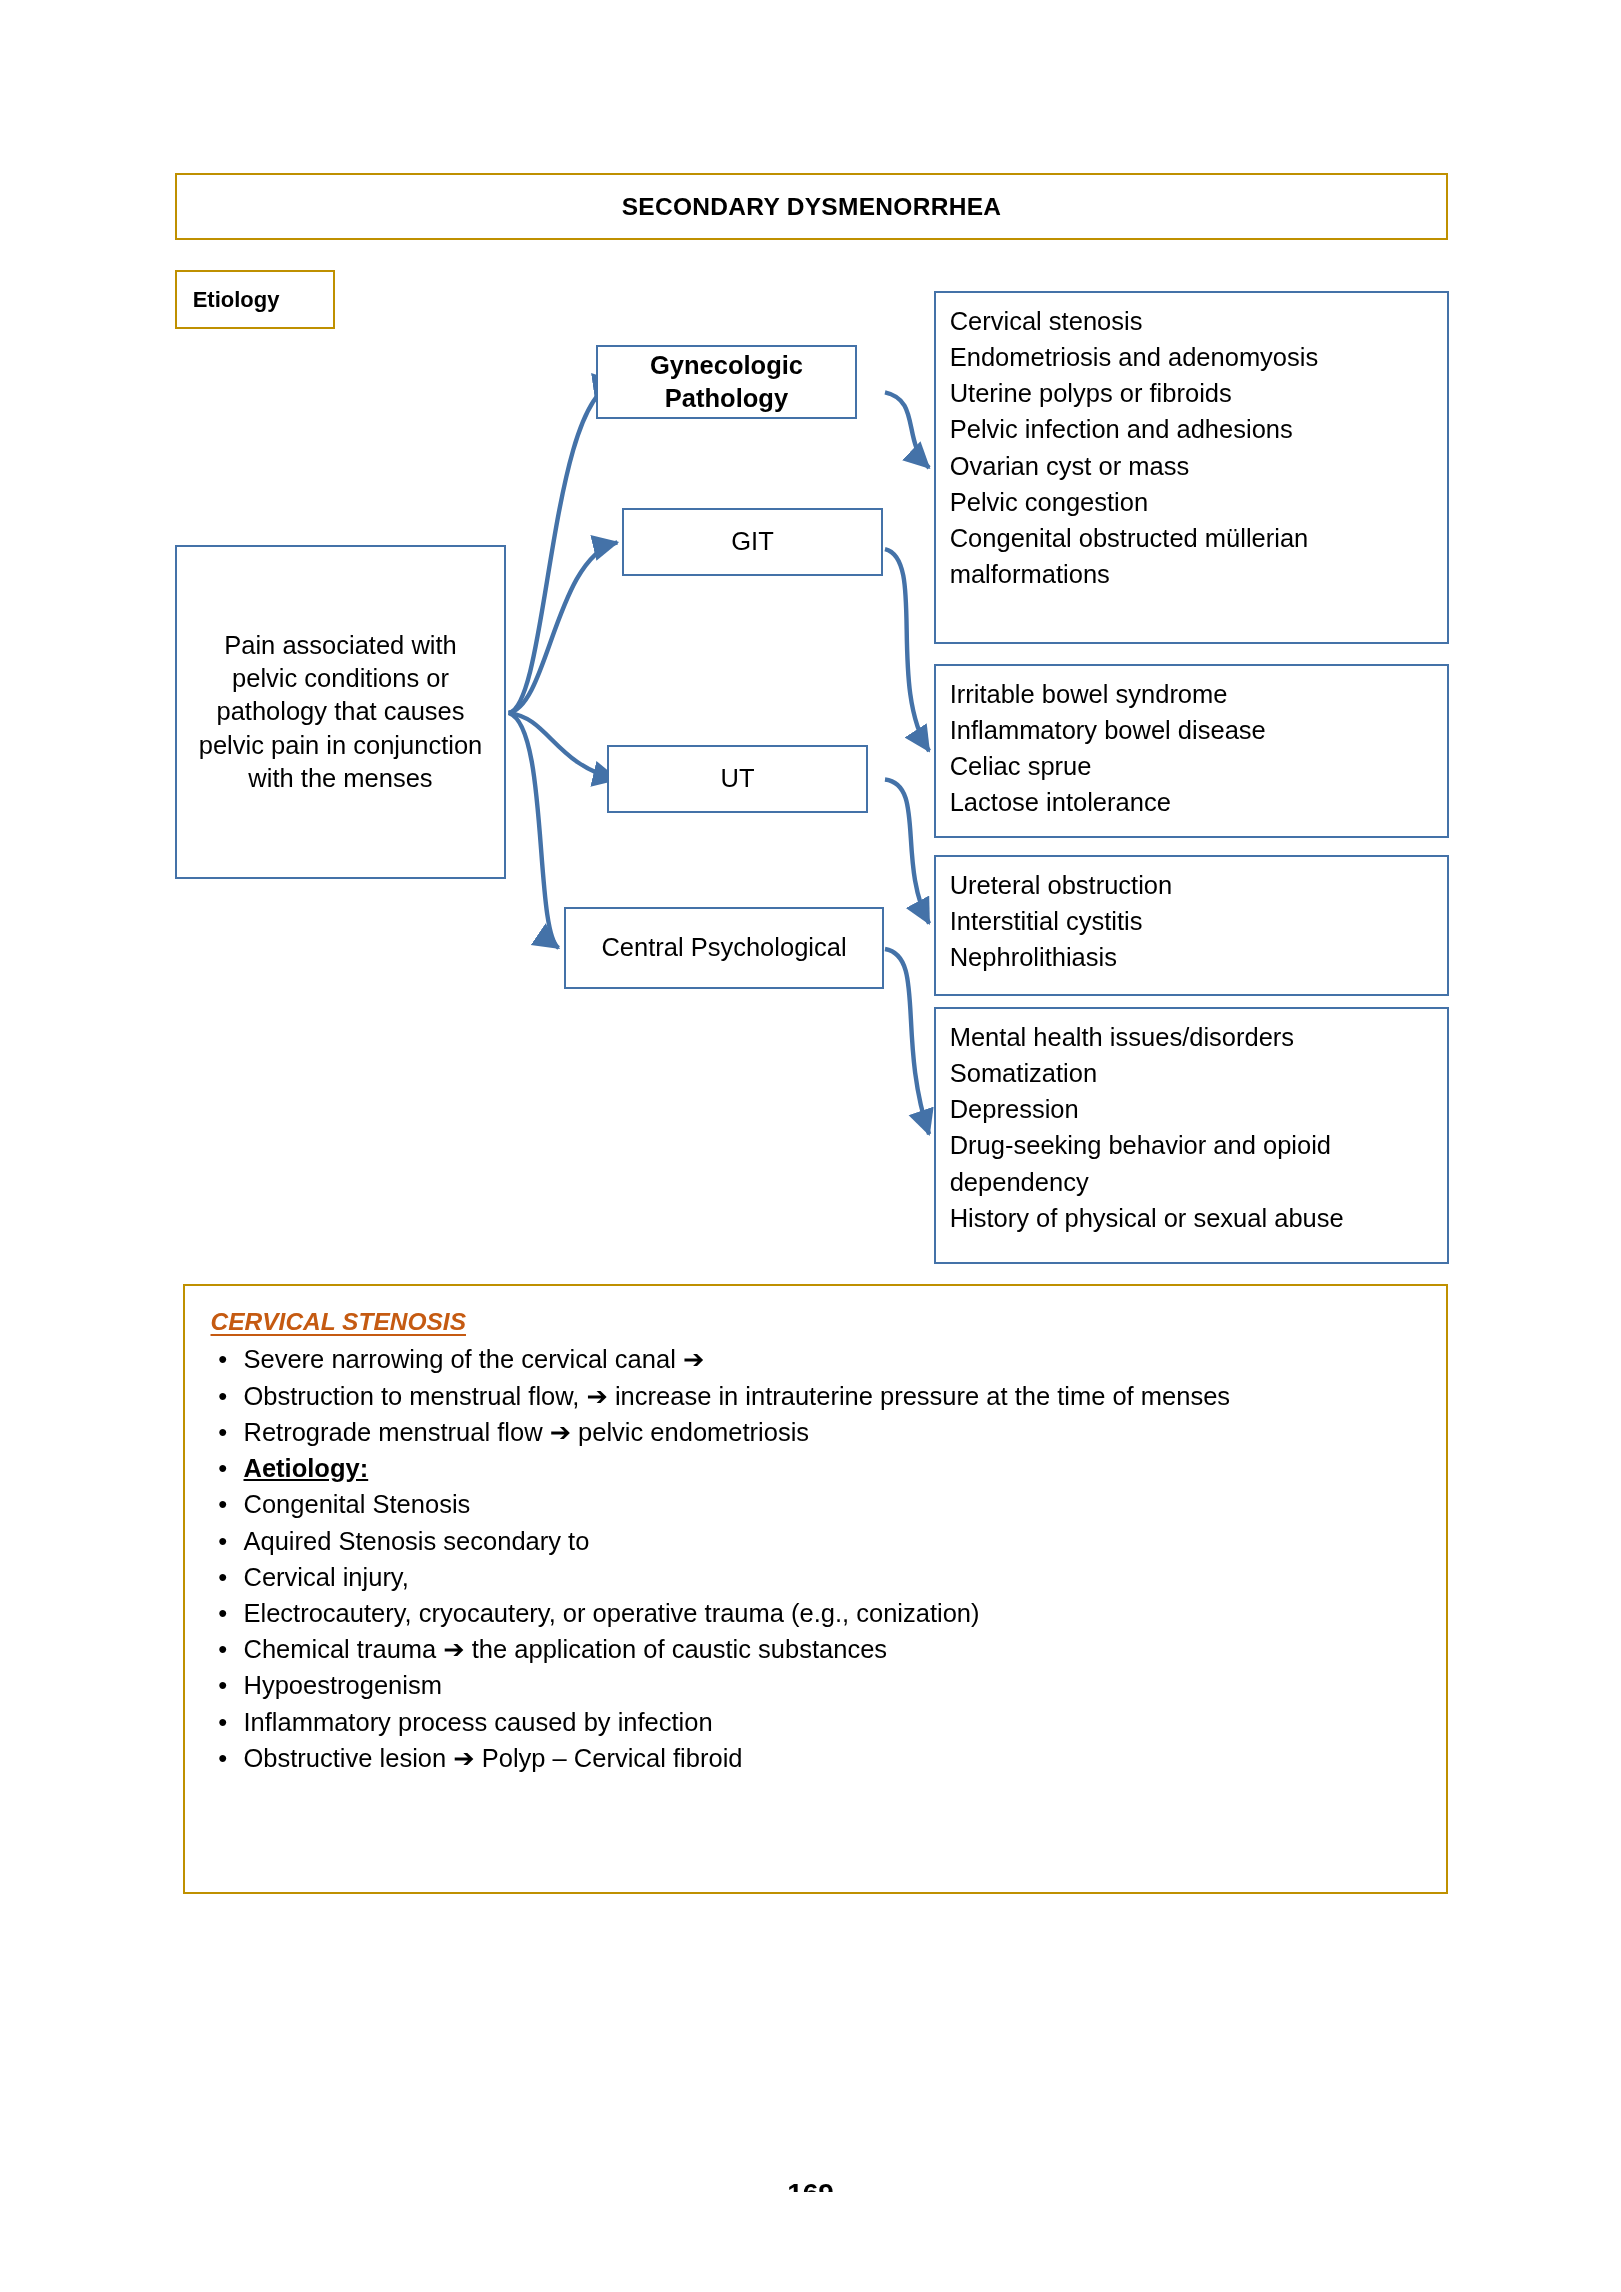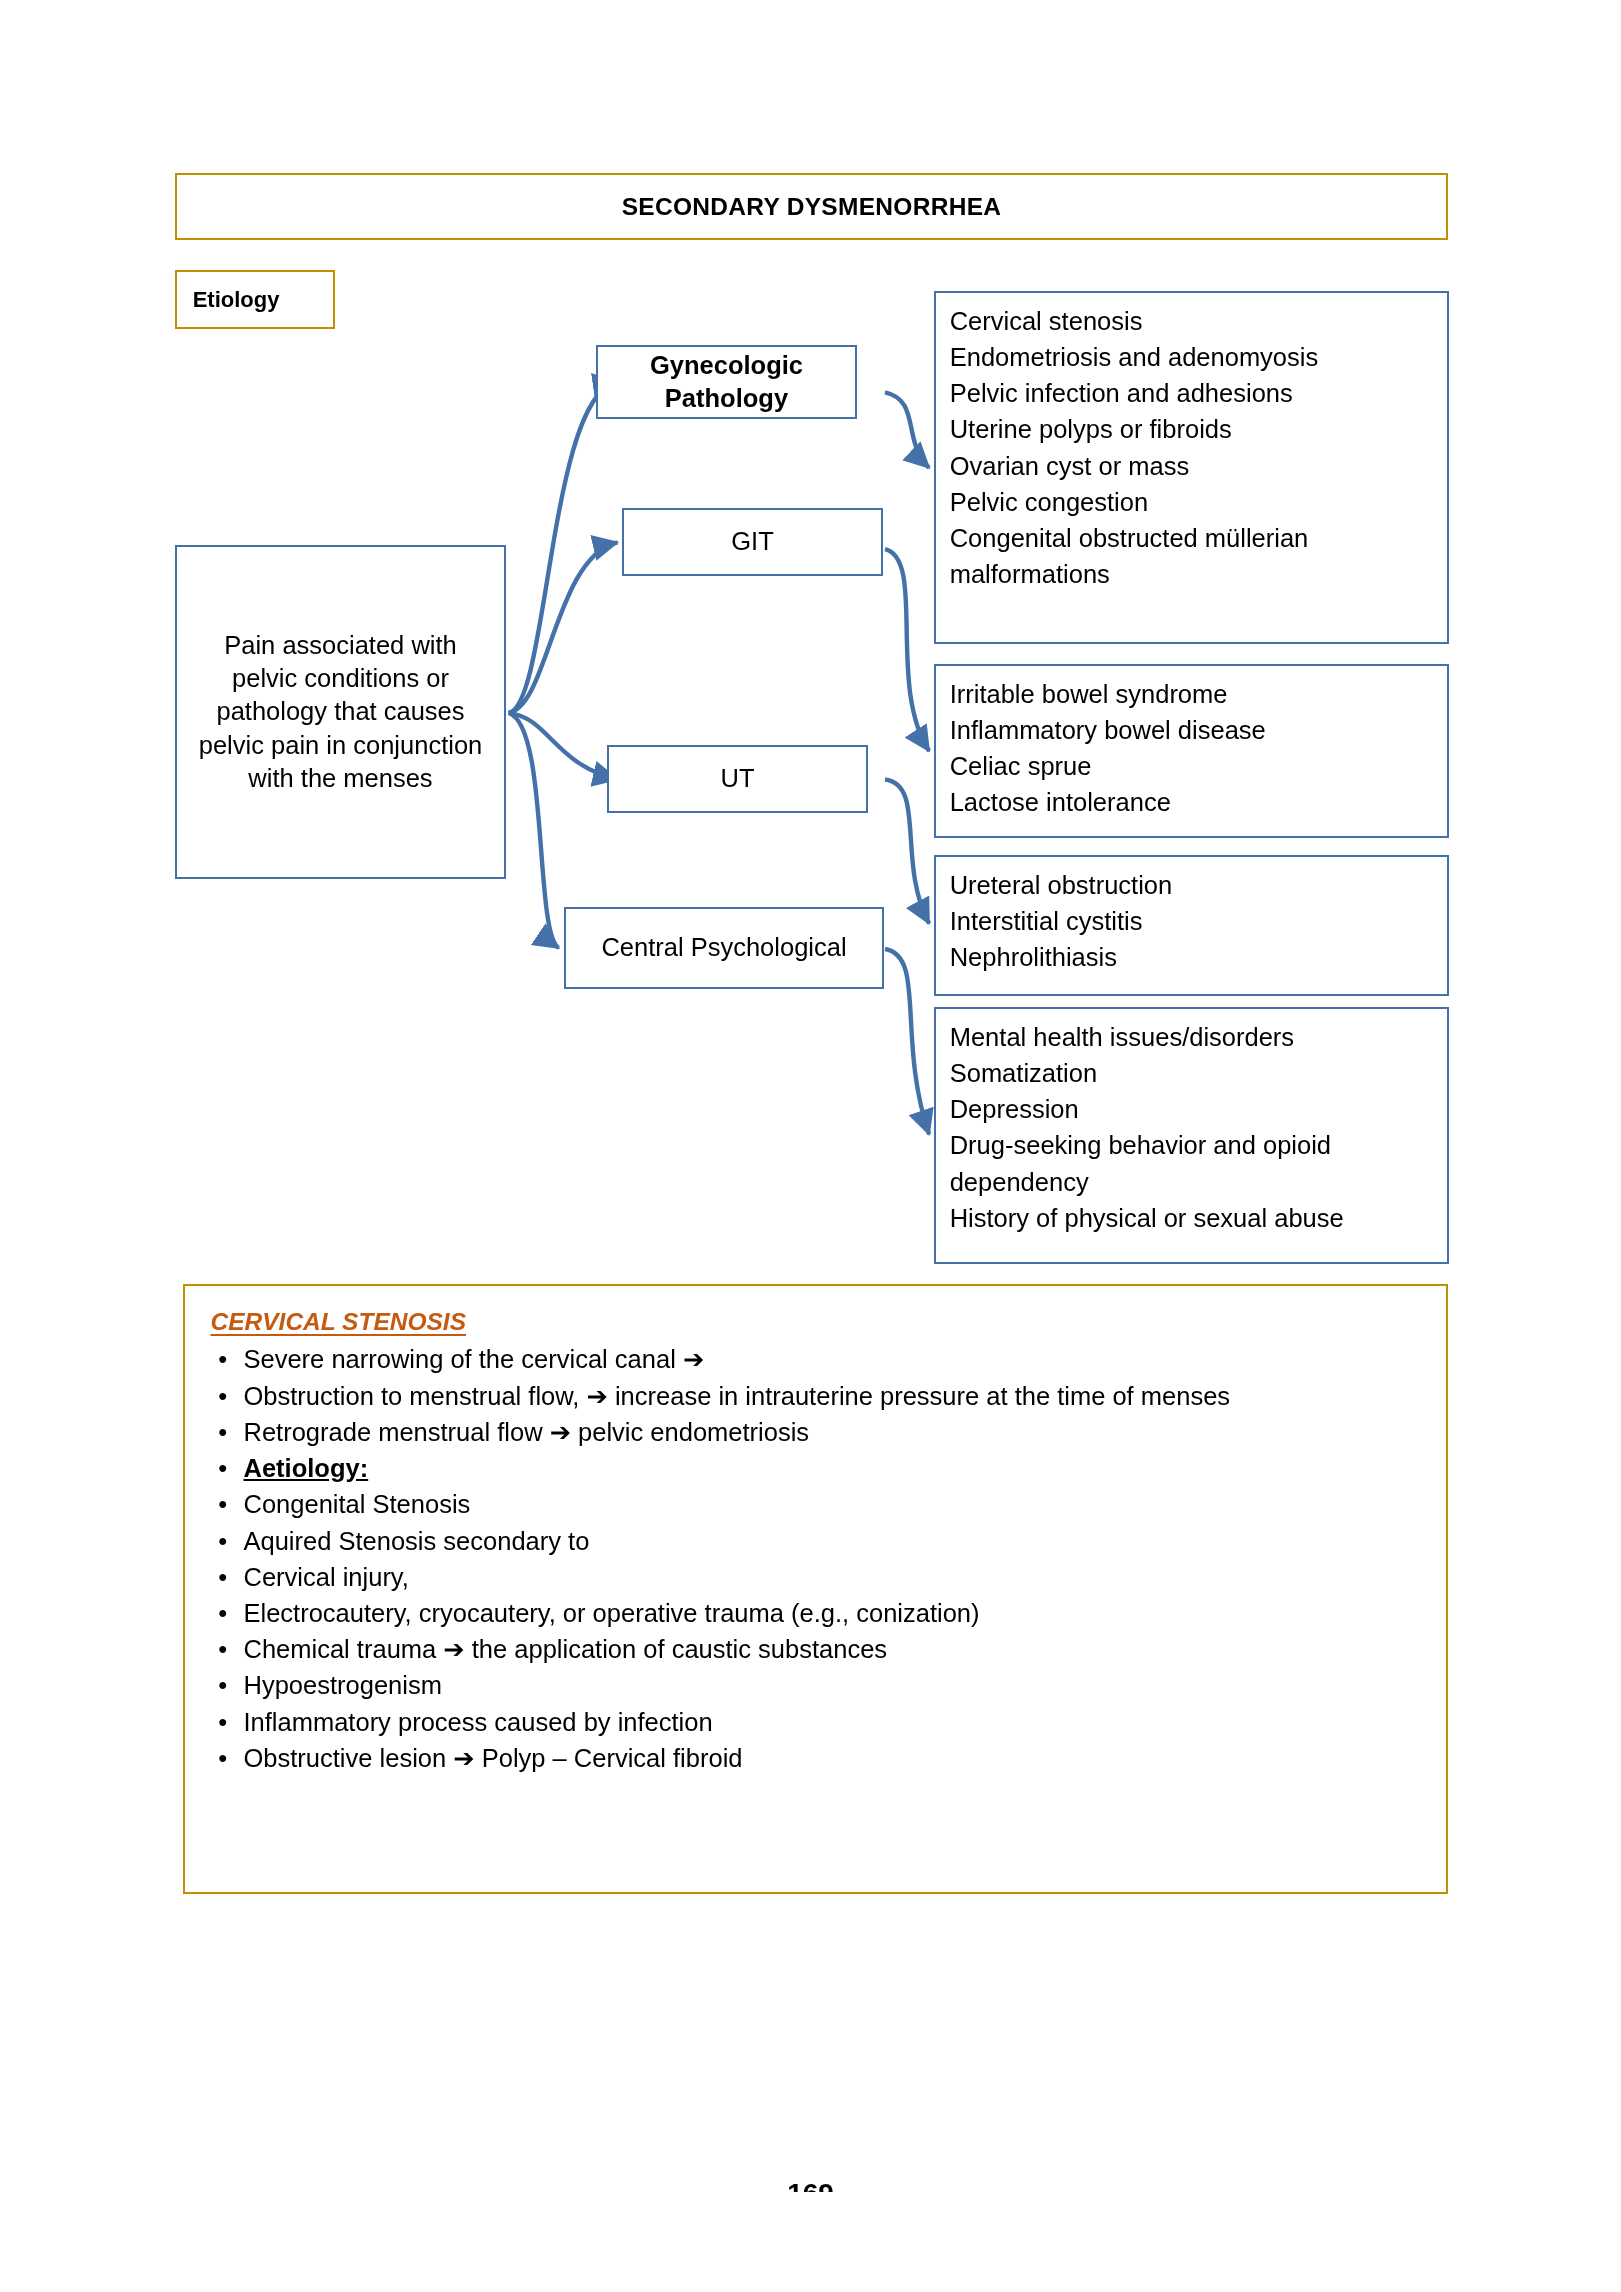--- a/index.html
+++ b/index.html
@@ -208,22 +208,22 @@
   <div class="bbox" id="ut-box">
     <span>UT</span>
   </div>
   <div class="bbox" id="central-box">
     <span>Central Psychological</span>
   </div>
 
   <div class="dbox" id="detail-gyn">
     <div class="line">Cervical stenosis</div>
     <div class="line">Endometriosis and adenomyosis</div>
+    <div class="line">Uterine polyps or fibroids</div>
     <div class="line">Pelvic infection and adhesions</div>
-    <div class="line">Uterine polyps or fibroids</div>
     <div class="line">Ovarian cyst or mass</div>
     <div class="line">Pelvic congestion</div>
     <div class="wrapline">Congenital obstructed müllerian malformations</div>
   </div>
 
   <div class="dbox" id="detail-git">
     <div class="line">Irritable bowel syndrome</div>
     <div class="line">Inflammatory bowel disease</div>
     <div class="line">Celiac sprue</div>
     <div class="line">Lactose intolerance</div>

